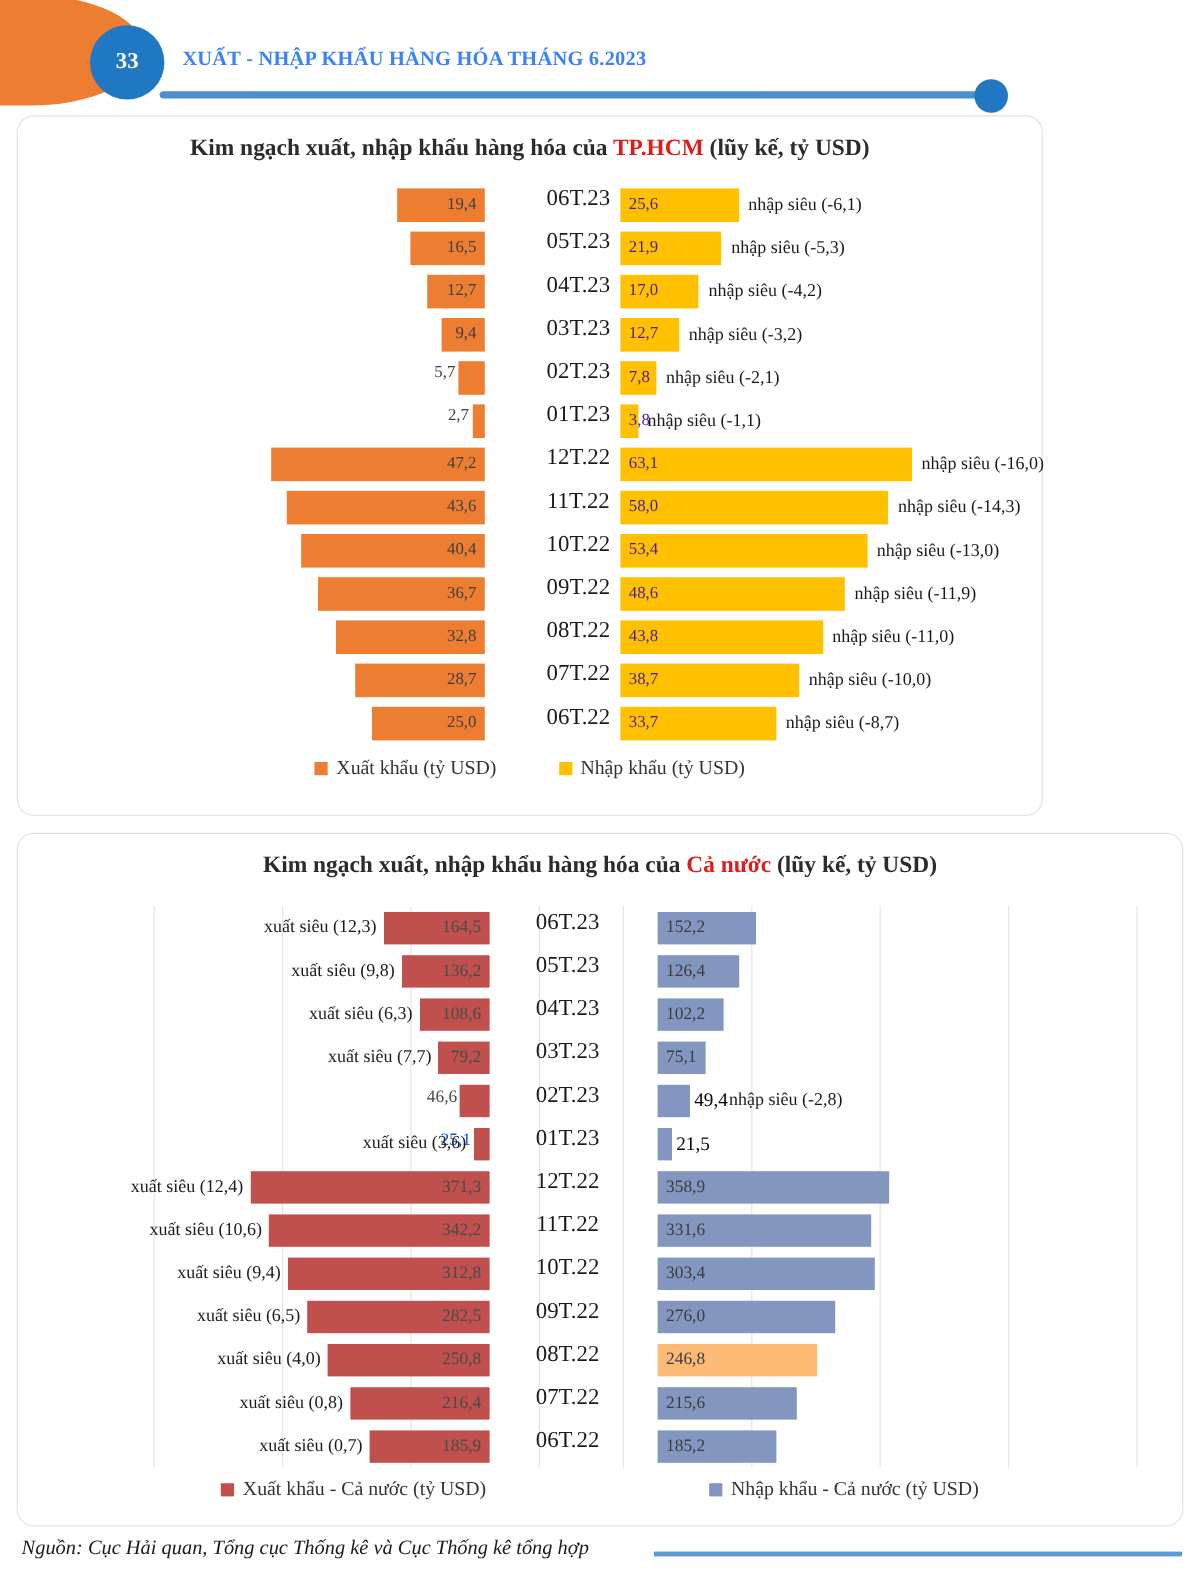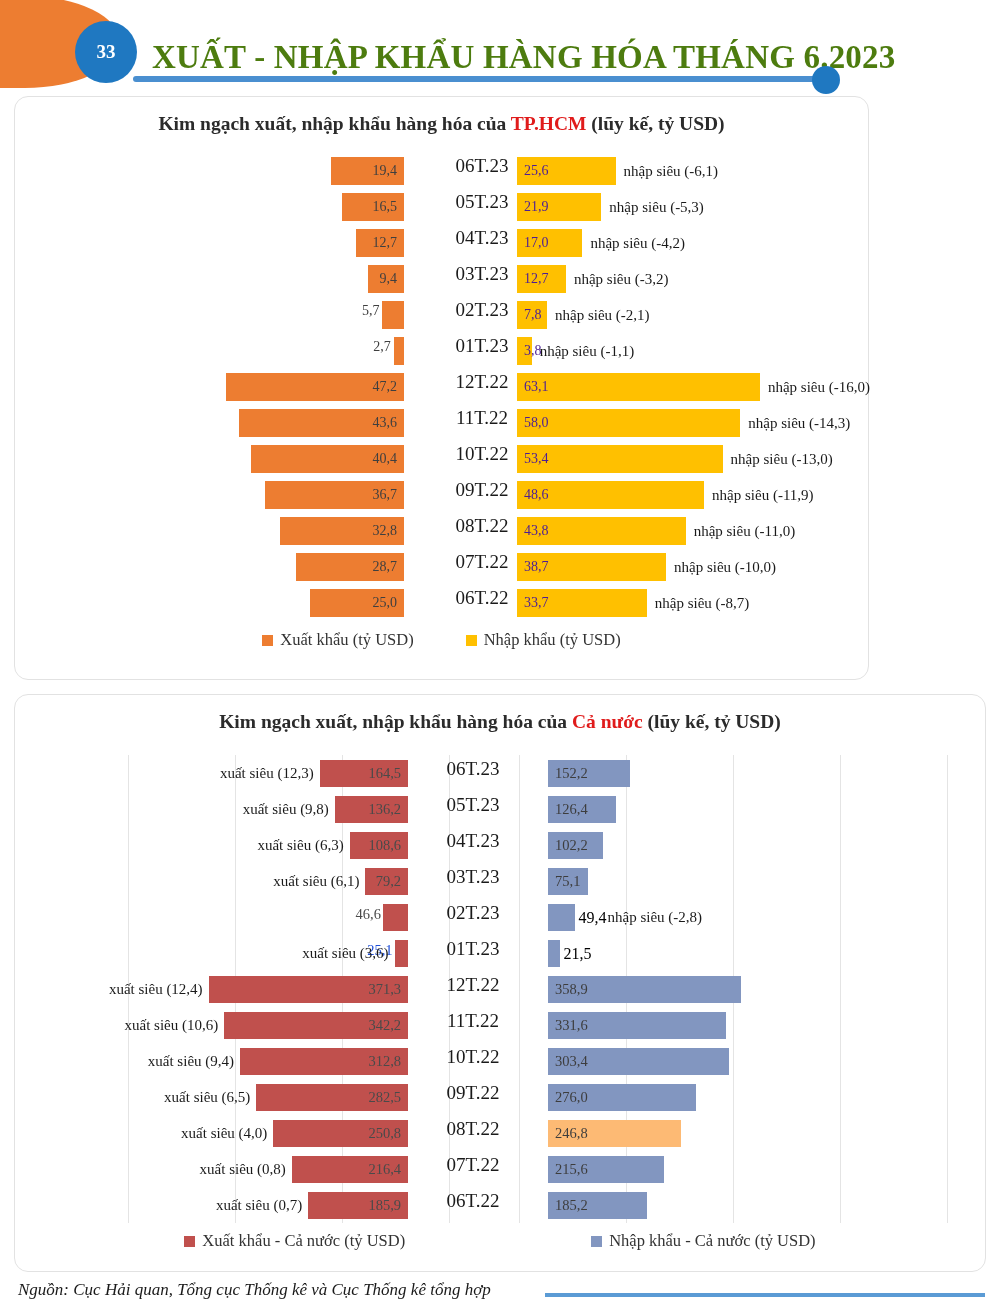--- a/index.html
+++ b/index.html
@@ -28,22 +28,22 @@
   .num-circle {
     position: absolute; left: 75px; top: 21px;
     width: 62px; height: 62px; border-radius: 50%;
     background: #1F78C1;
     display: flex; align-items: center; justify-content: center;
     color: #ffffff; font-size: 19px; font-weight: bold;
     font-family: "Liberation Serif", serif;
   }
   .header-title {
     position: absolute; left: 152px; top: 39px;
-    color: #4d7c0f;
-    font-size: 33px; font-weight: bold;
+    color: #3b82f6;
+    font-size: 17px; font-weight: bold;
     letter-spacing: 0.2px;
     font-family: "Liberation Serif", serif;
     white-space: nowrap;
   }
   .header-rule {
     position: absolute; left: 133px; top: 76px;
     width: 690px; height: 6px;
     background: #4A8FD0;
     border-radius: 3px;
   }
@@ -434,21 +434,21 @@
           </div>
           <div class="month2">04T.23</div>
           <div class="bar-right-wrap2">
             <div class="bar-blue" style="width: 54.8814px; background: rgb(130, 150, 192);">
               <span class="v">102,2</span>
             </div>
           </div>
         </div>
         <div class="row2">
           <div class="bar-left-wrap2">
-            <span class="bal2-left" style="position: static; margin-right: 6px;">xuất siêu (6,1)</span>
+            <span class="bal2-left" style="position: static; margin-right: 6px;">xuất siêu (7,7)</span>
             <div class="bar-red" style="width: 42.5304px; background: rgb(192, 80, 77);">
               <span class="v">79,2</span>
             </div>
           </div>
           <div class="month2">03T.23</div>
           <div class="bar-right-wrap2">
             <div class="bar-blue" style="width: 40.3287px; background: rgb(130, 150, 192);">
               <span class="v">75,1</span>
             </div>
           </div>

